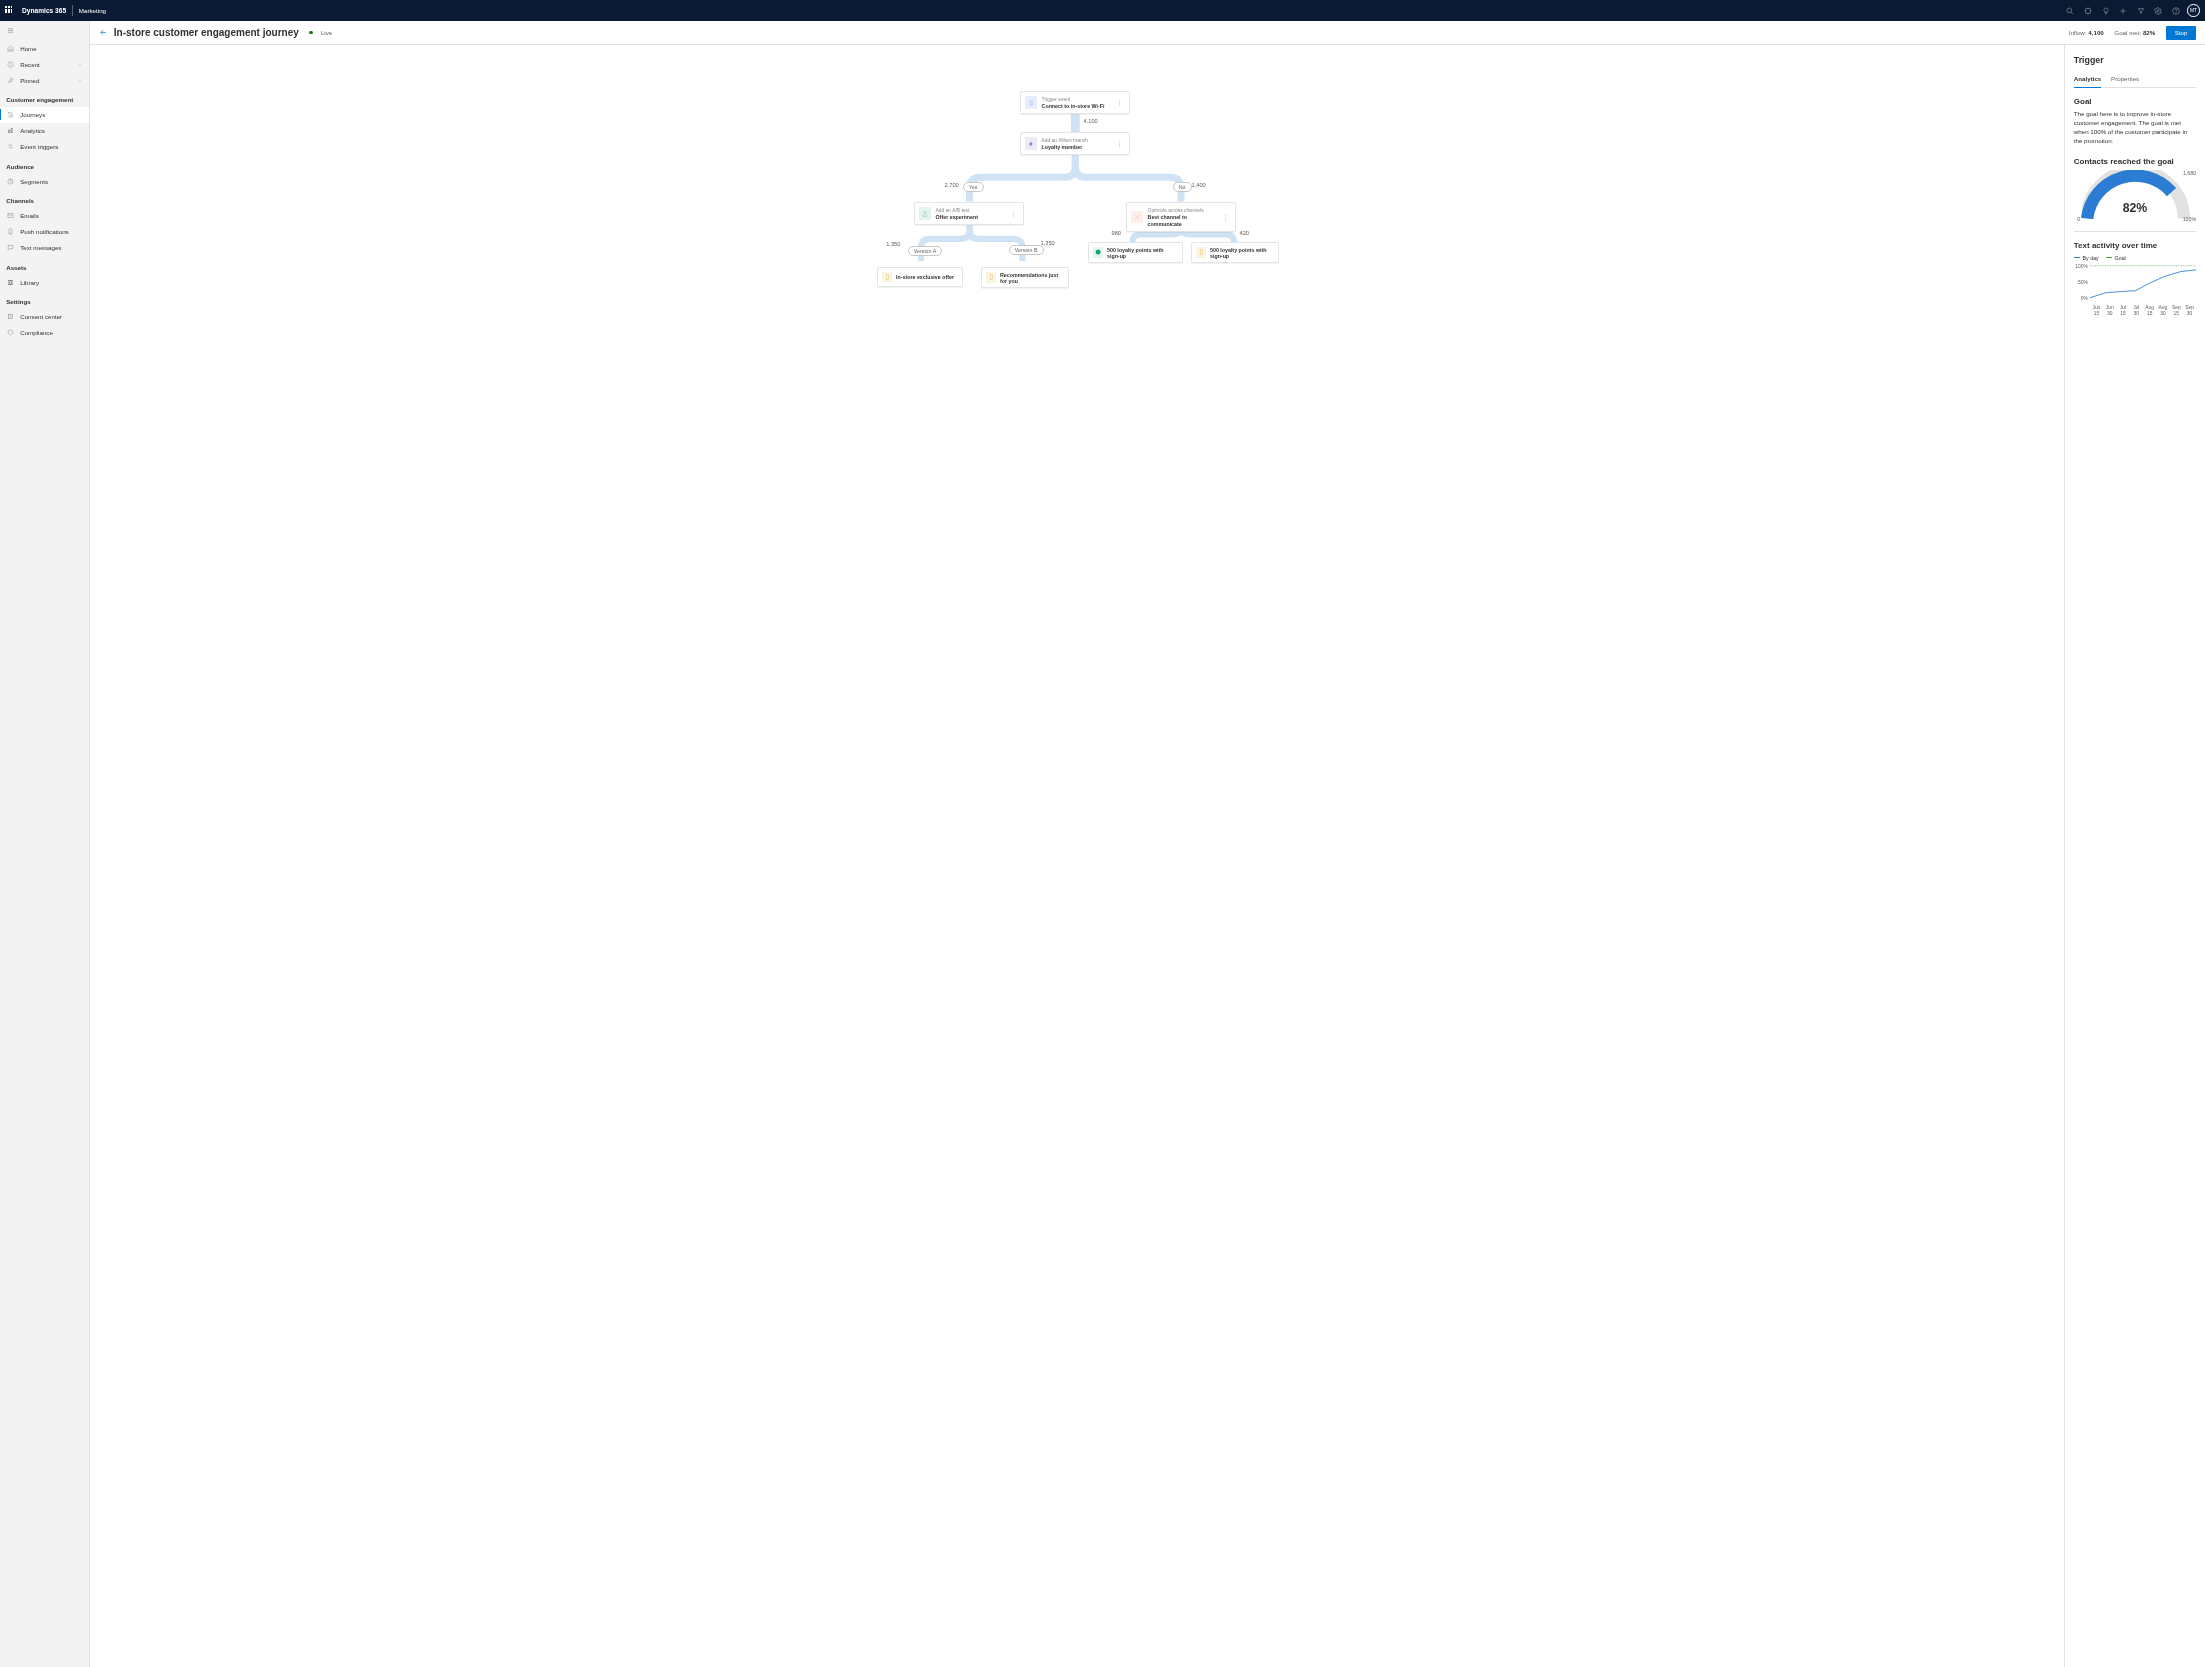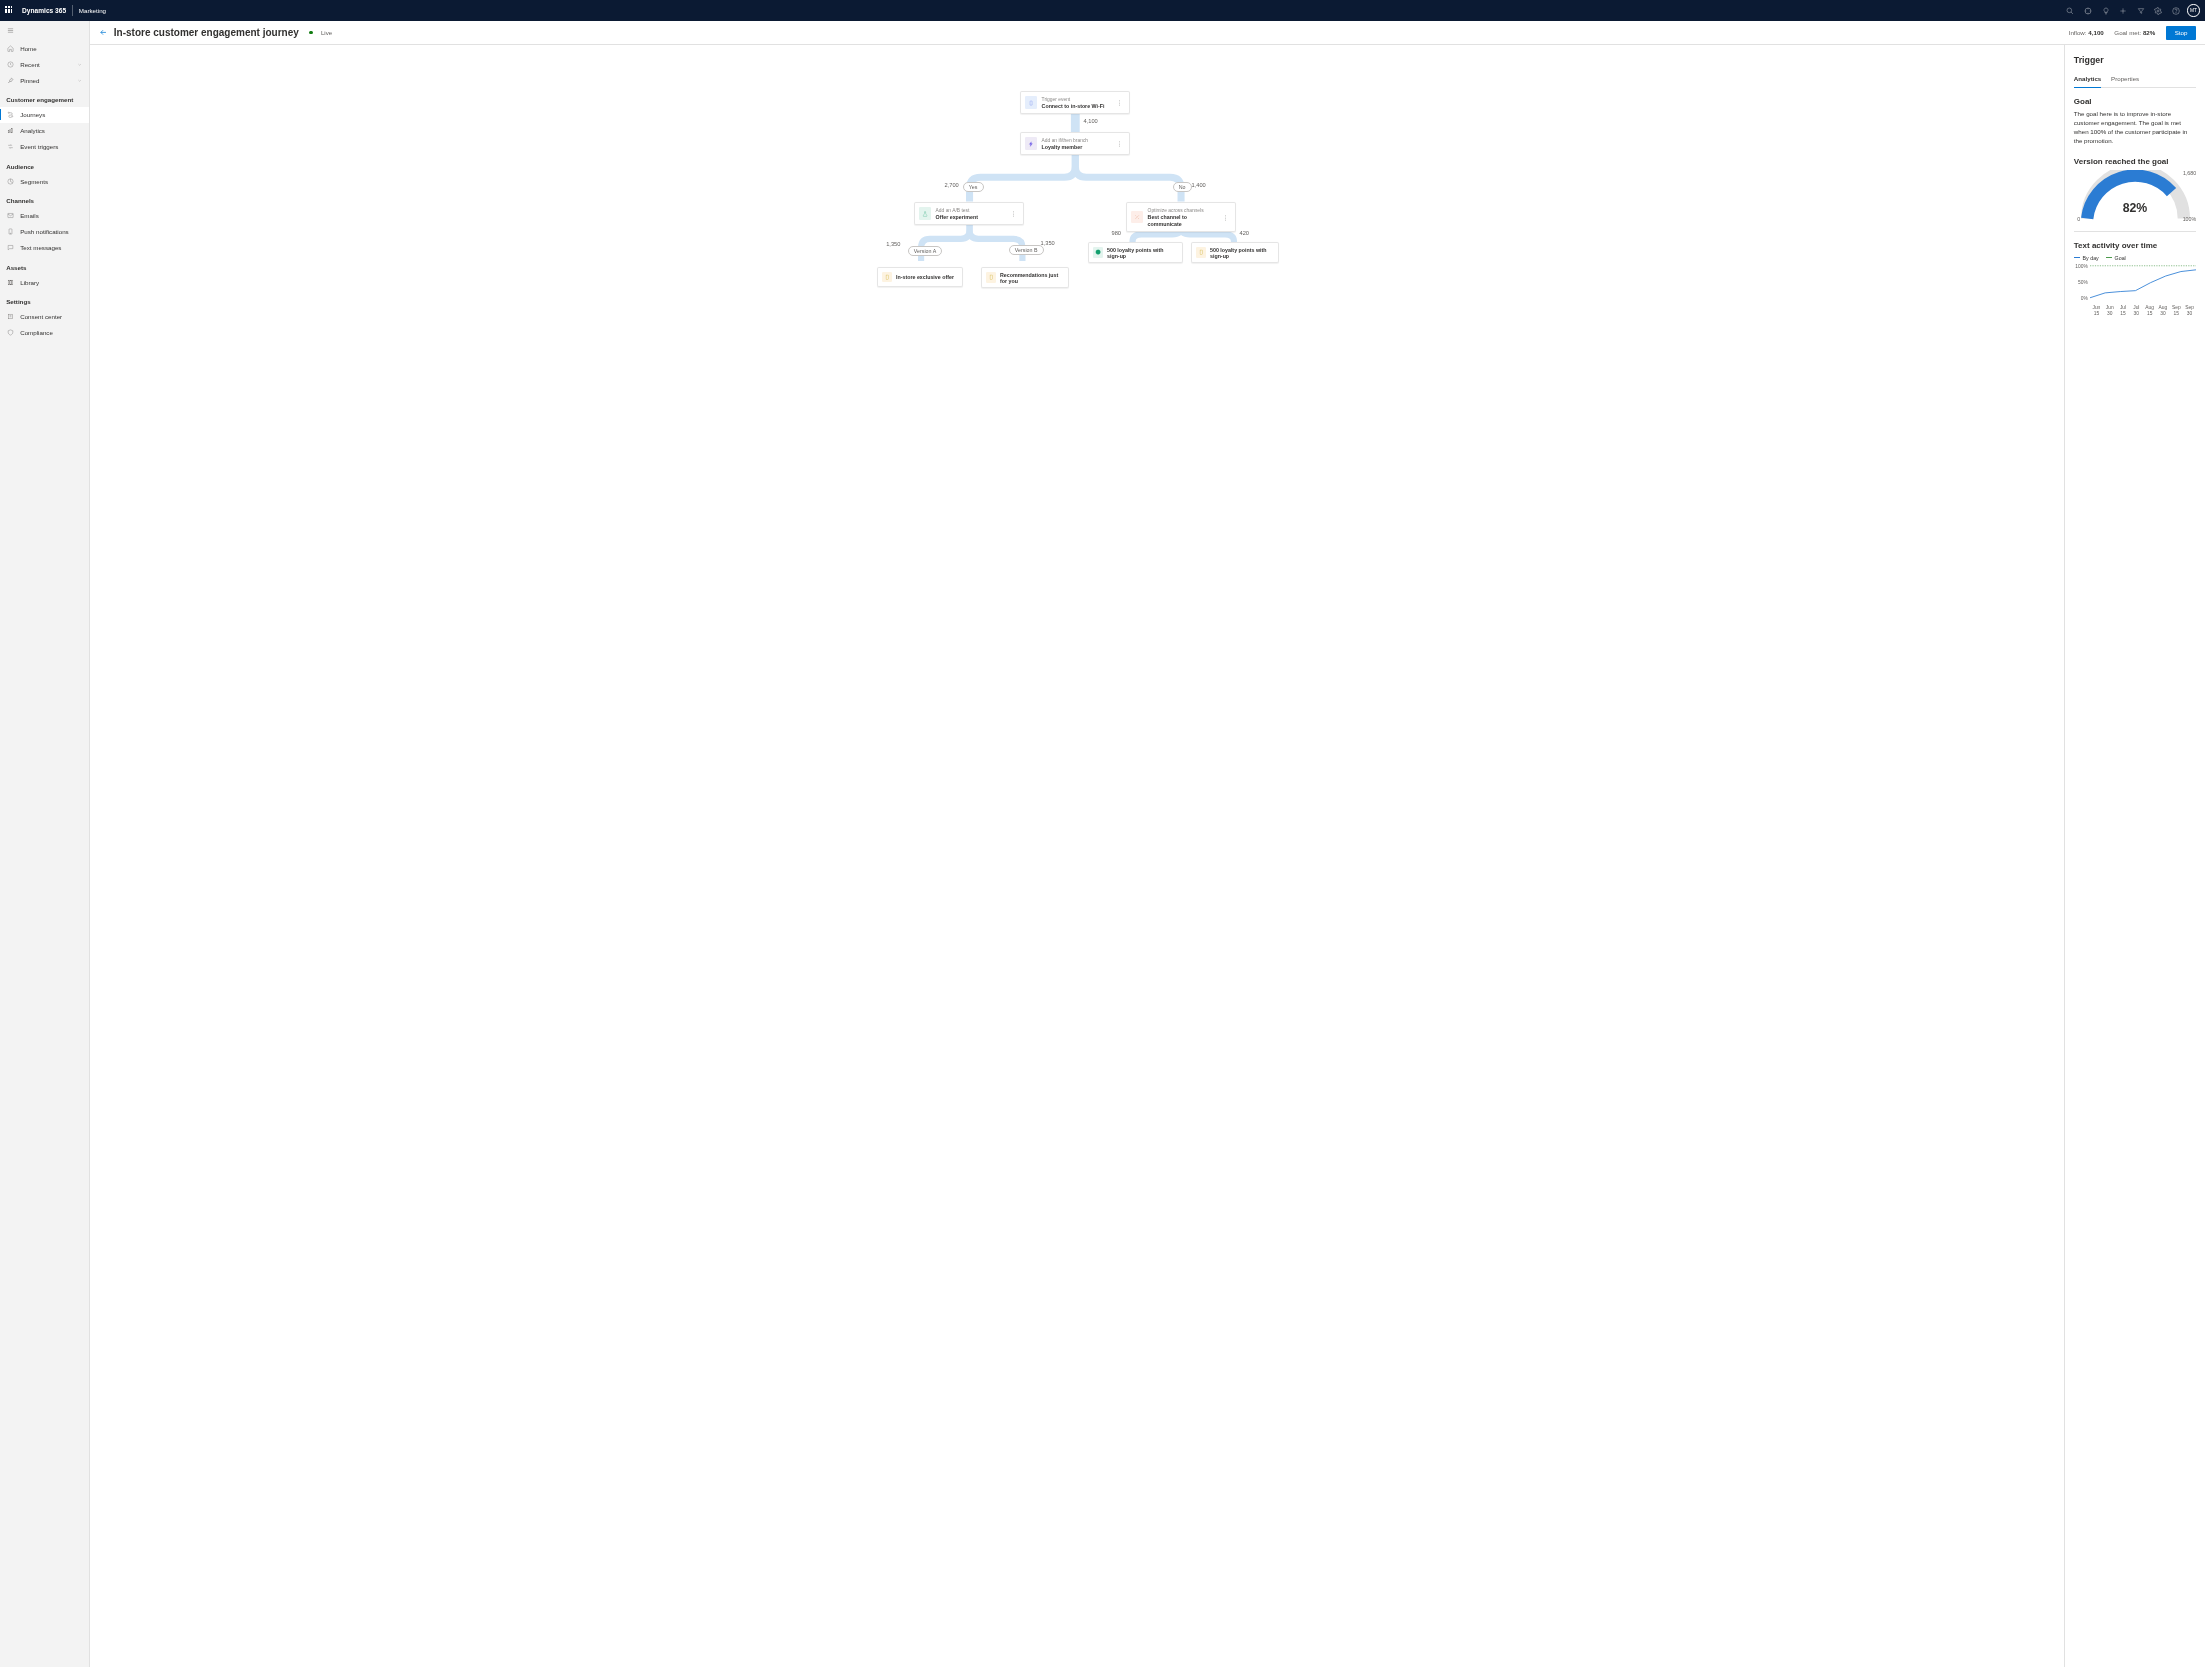--- a/index.html
+++ b/index.html
@@ -411,21 +411,21 @@
       </div>
 
       <div class="panel">
         <h2>Trigger</h2>
         <div class="tabs">
           <div class="tab active">Analytics</div>
           <div class="tab">Properties</div>
         </div>
         <h3>Goal</h3>
         <p>The goal here is to improve in-store customer engagement. The goal is met when 100% of the customer participate in the promotion.</p>
-        <h3>Version reached the goal</h3>
+        <h3>Contacts reached the goal</h3>
         <div class="gauge-wrap">
           <svg width="123" height="53" viewBox="0 0 280 120" style="display:block;margin:0 auto">
             <path d="M30 110 A 110 110 0 0 1 250 110" stroke="#e1e1e1" stroke-width="28" fill="none"></path>
             <path d="M30 110 A 110 110 0 0 1 222 50" stroke="#2b7cd3" stroke-width="28" fill="none"></path>
           </svg>
           <span class="gauge-pct">82%</span>
           <span class="g-label" style="left:3.5px;bottom:9.7px">0</span>
           <span class="g-label" style="right:0;bottom:9.7px">100%</span>
           <span class="g-label" style="right:0;top:0">1,680</span>
         </div>

